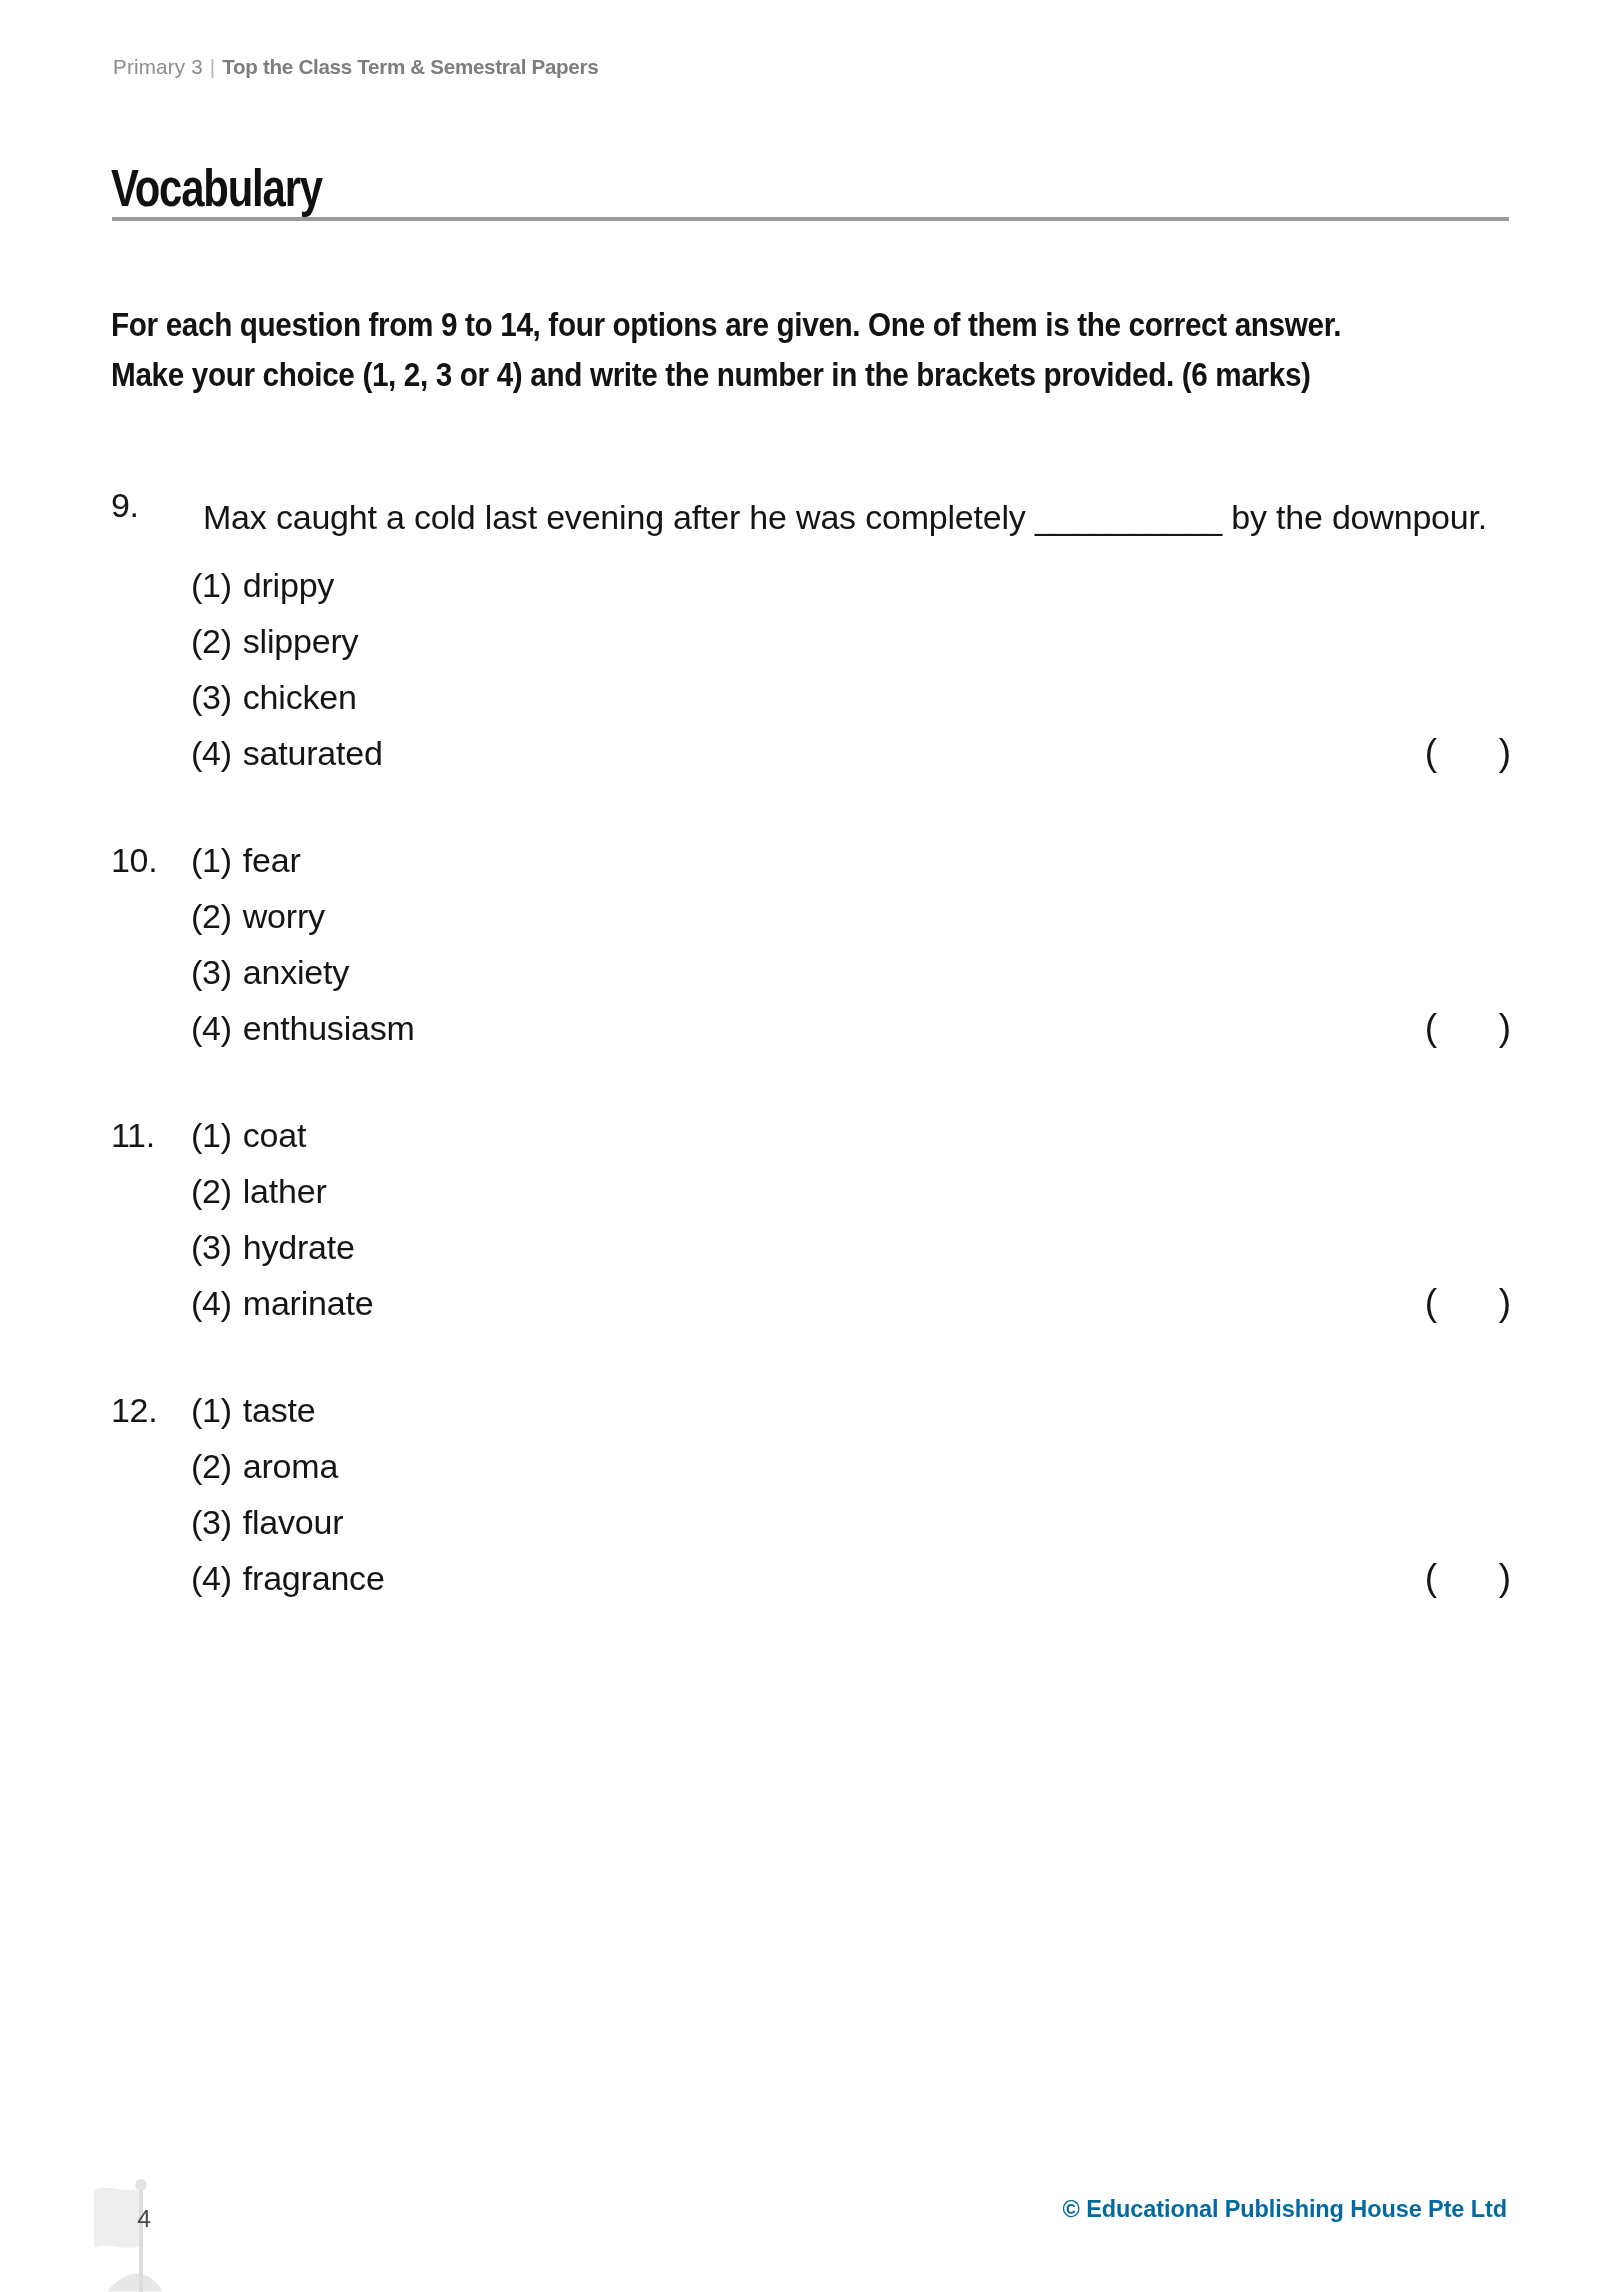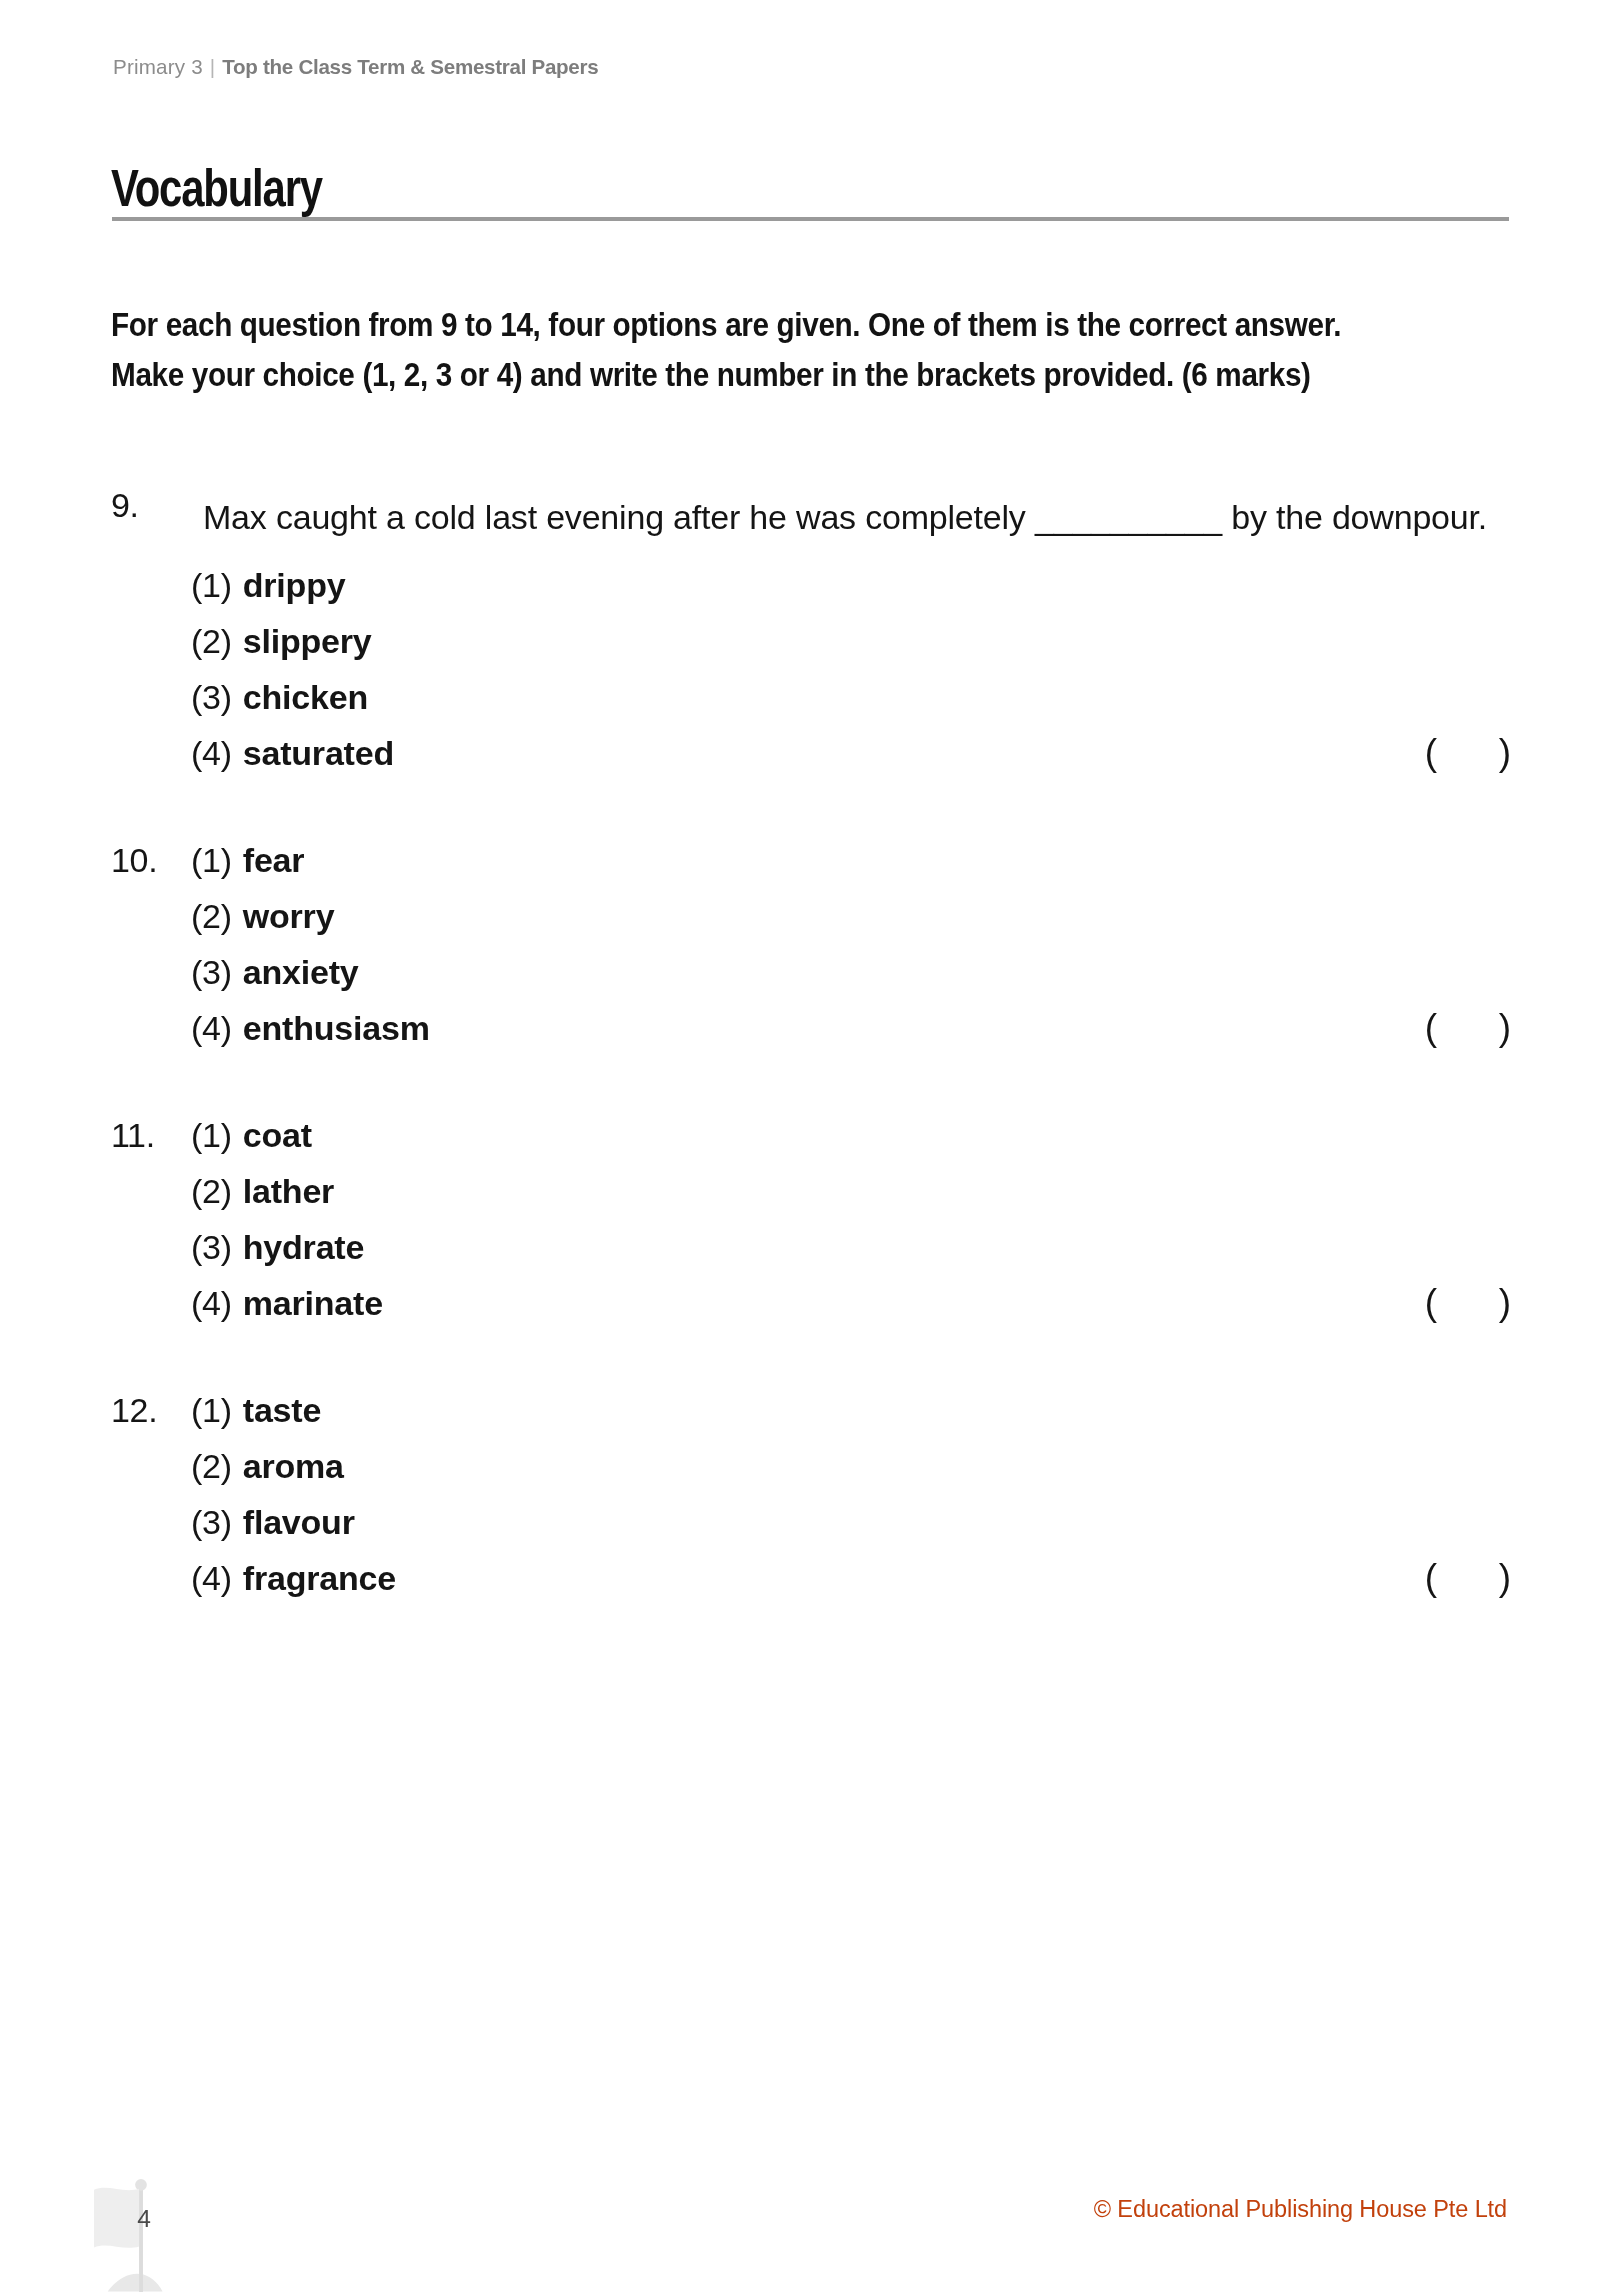--- a/index.html
+++ b/index.html
@@ -135,21 +135,20 @@
     letter-spacing: -0.2px;
     color: #151515;
     position: relative;
   }
   .opt-num {
     flex: 0 0 auto;
     padding-right: 10.8px;
   }
   .opt-text {
     flex: 0 0 auto;
-    font-weight: bold;
   }
   .answer-bracket {
     position: absolute;
     right: 2px;
     top: 0;
     font-size: 37px;
     line-height: 56px;
     letter-spacing: 0;
     color: #151515;
     white-space: pre;
@@ -179,22 +178,23 @@
     font-size: 24.5px;
     color: #4a4a4a;
     z-index: 3;
   }
   .copyright {
     position: absolute;
     right: 114px;
     top: 23.5px;
     font-size: 23.5px;
     letter-spacing: -0.1px;
-    color: #c2410c;
+    color: #0369a1;
     white-space: nowrap;
+    font-weight: bold;
   }
 </style>
 </head>
 <body>
 
 <div class="page">
 
   <div class="running-head">
     <span class="rh-level">Primary 3</span><span class="rh-sep">|</span><span class="rh-title">Top the Class Term &amp; Semestral Papers</span>
   </div>

